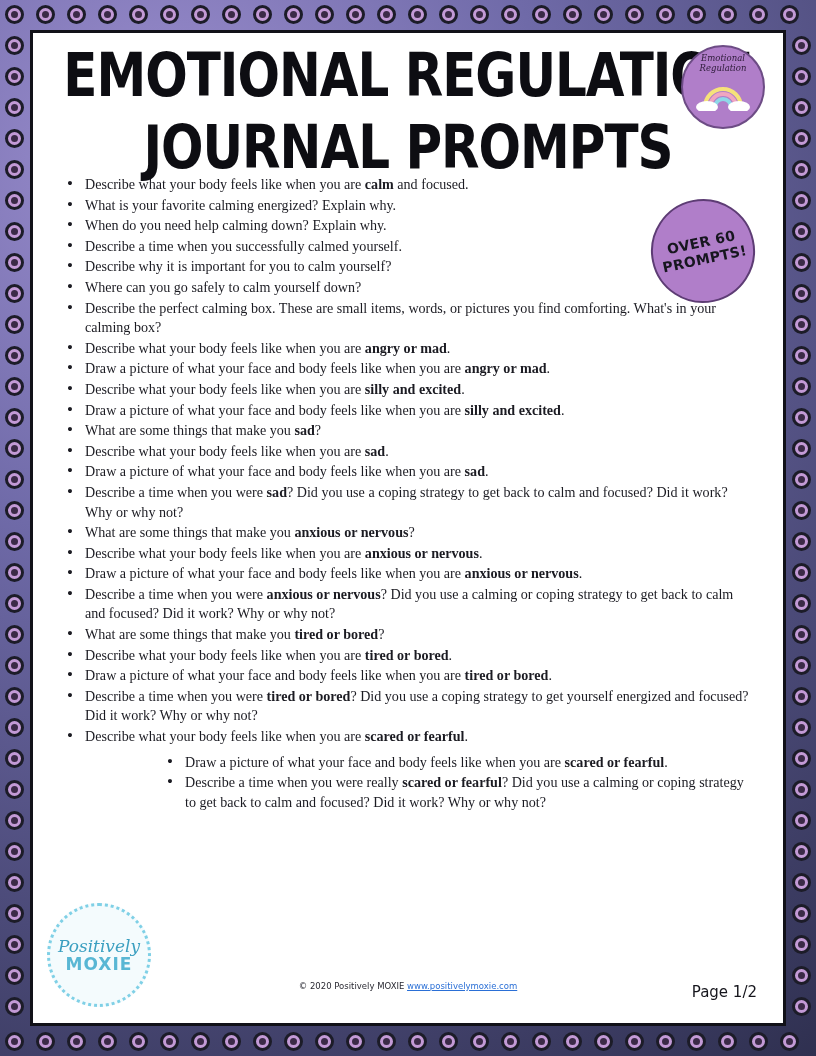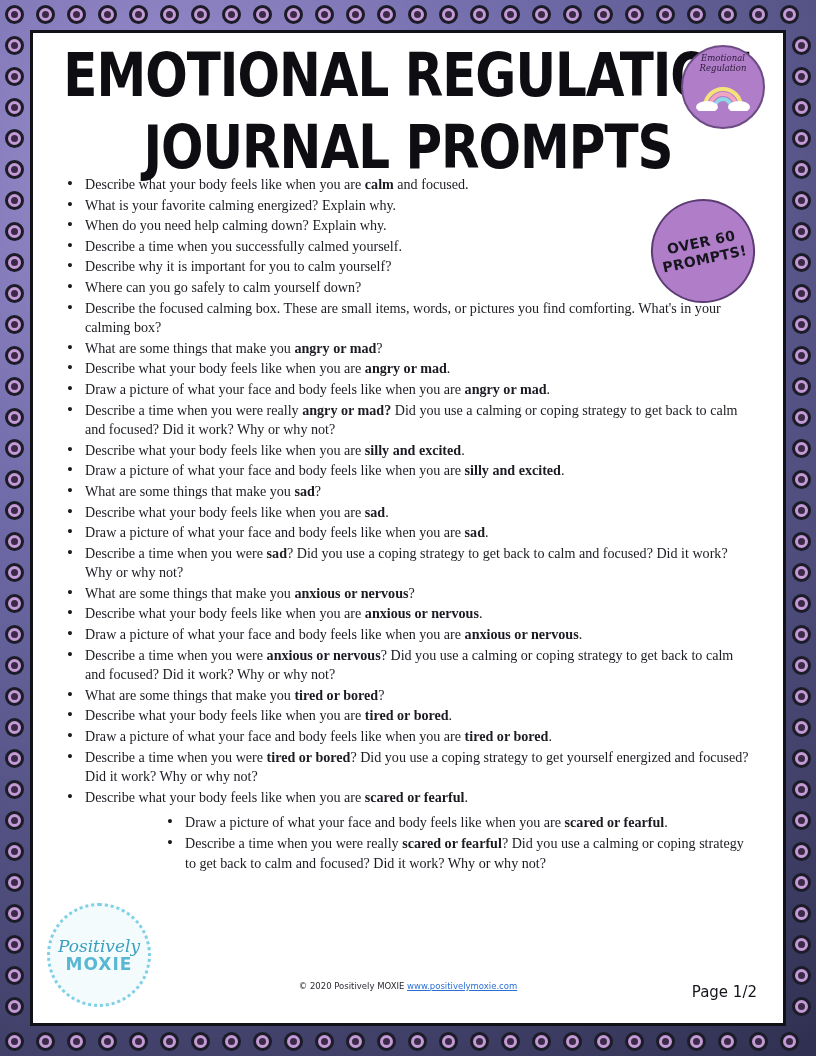--- a/index.html
+++ b/index.html
@@ -378,25 +378,23 @@
       </span>
     </div>
 
     <ul class="list" id="prompt-list">
         <li>Describe what your body feels like when you are <b>calm</b> and focused.</li>
         <li>What is your favorite calming energized? Explain why.</li>
         <li>When do you need help calming down? Explain why.</li>
         <li>Describe a time when you successfully  calmed yourself.</li>
         <li>Describe why it is important for you to calm yourself?</li>
         <li>Where can you go safely to calm yourself down?</li>
-        <li>Describe the focused calming box. These are small items, words, or pictures you find comforting. What's in your calming box?</li>
-        <li>What are some things that make you <b>angry or mad</b>?</li>
+        <li>Describe the perfect calming box. These are small items, words, or pictures you find comforting. What's in your calming box?</li>
         <li>Describe what your body feels like when you are <b>angry or mad</b>.</li>
         <li>Draw a picture of what your face and body feels like when you are <b>angry or mad</b>.</li>
-        <li>Describe a time when you were really <b>angry or mad?</b> Did you use a calming or coping strategy to get back to calm and focused? Did it work? Why or why not?</li>
         <li>Describe what your body feels like when you are <b>silly and excited</b>.</li>
         <li>Draw a picture of what your face and body feels like when you are <b>silly and excited</b>.</li>
         <li>What are some things that make you <b>sad</b>?</li>
         <li>Describe what your body feels like when you are <b>sad</b>.</li>
         <li>Draw a picture of what your face and body feels like when you are <b>sad</b>.</li>
         <li>Describe a time when you were <b>sad</b>? Did you use a coping strategy to get back to calm and focused? Did it work? Why or why not?</li>
         <li>What are some things that make you <b>anxious or nervous</b>?</li>
         <li>Describe what your body feels like when you are <b>anxious or nervous</b>.</li>
         <li>Draw a picture of what your face and body feels like when you are <b>anxious or nervous</b>.</li>
         <li>Describe a time when you were <b>anxious or nervous</b>? Did you use a calming or coping strategy to get back to calm and focused? Did it work? Why or why not?</li>

